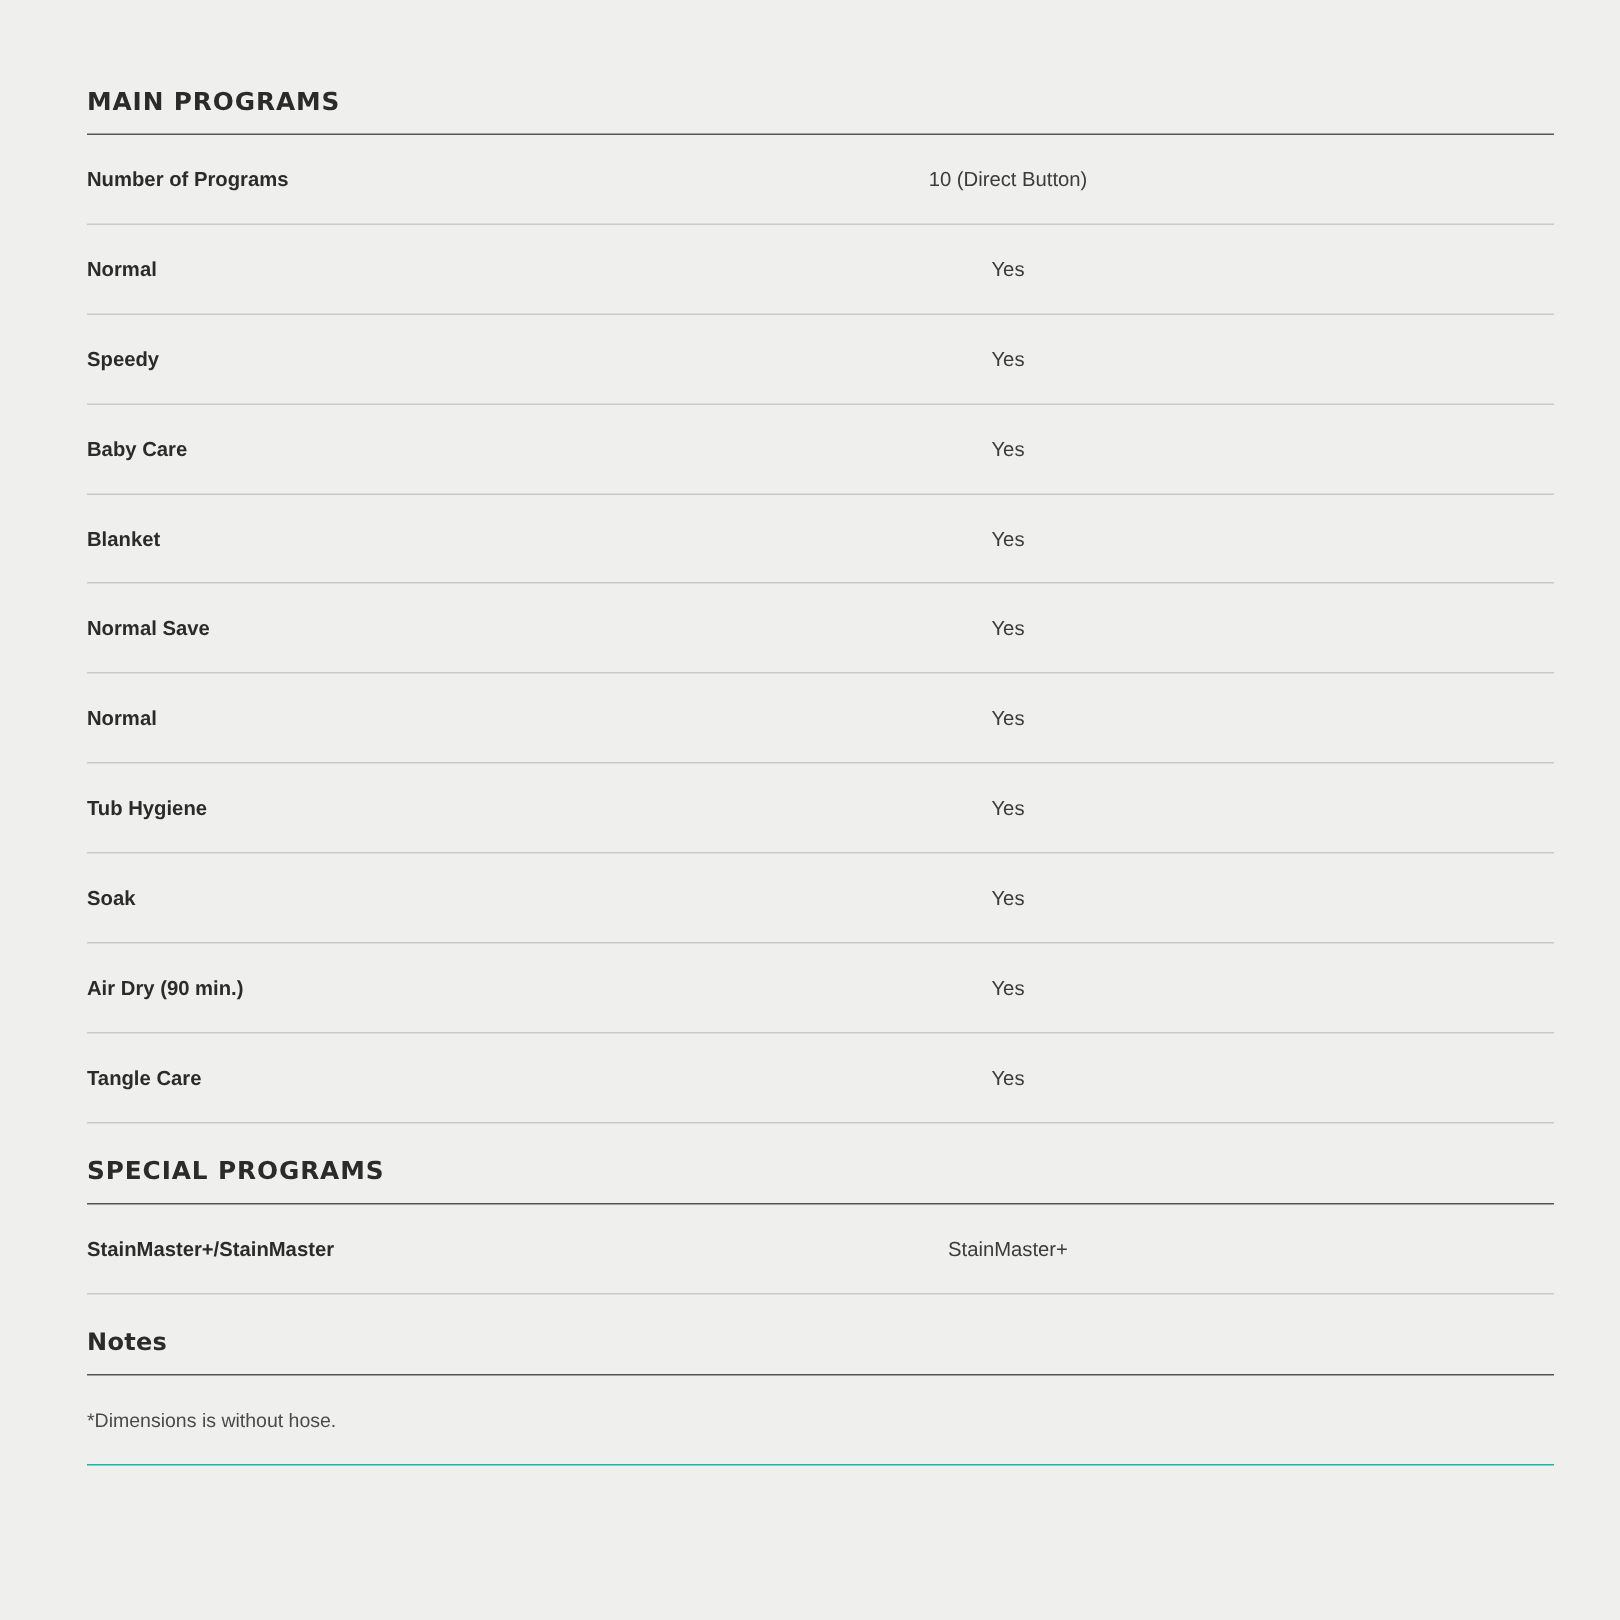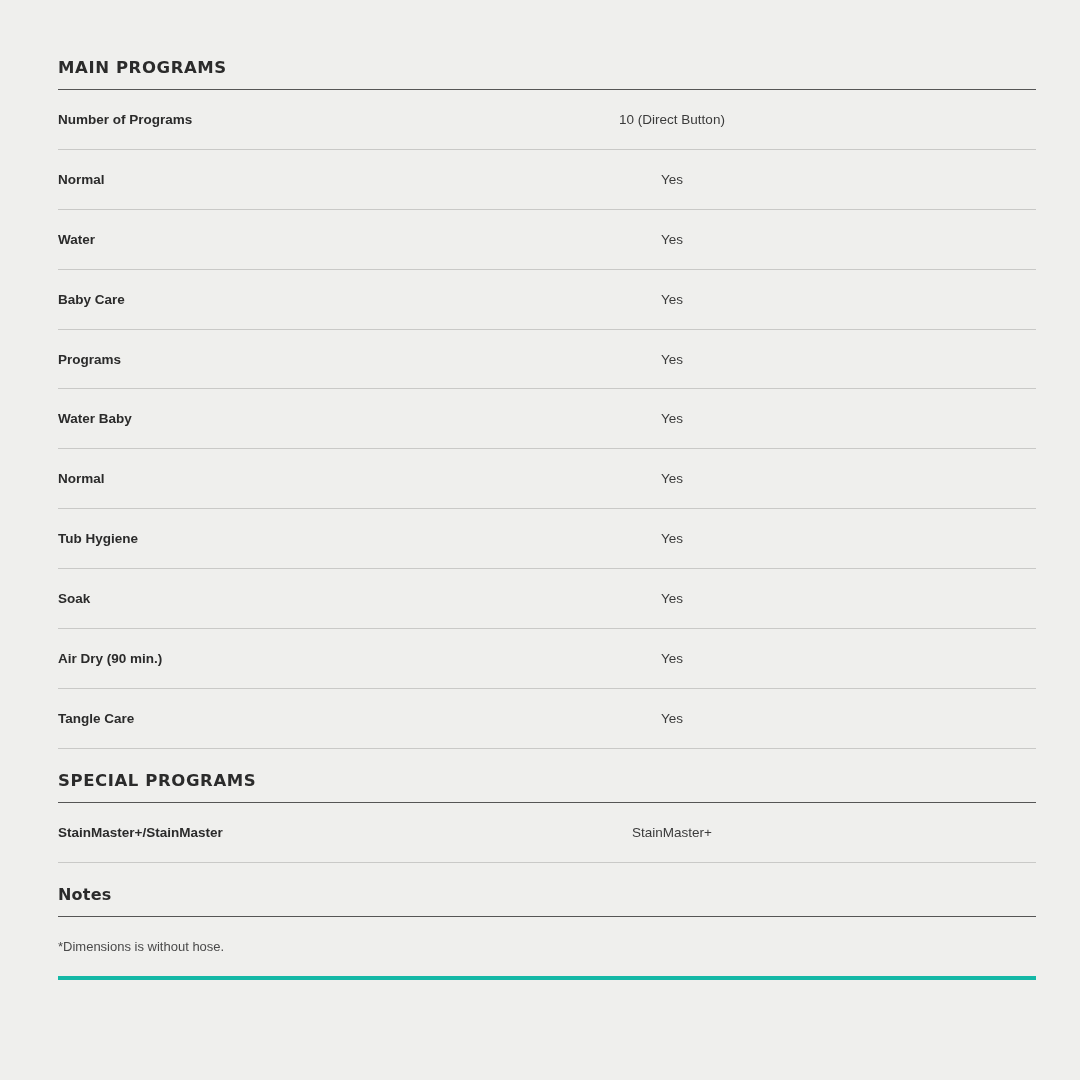--- a/index.html
+++ b/index.html
@@ -70,21 +70,21 @@
   }
   .spec-row:last-child .spec-label,
   .spec-row:last-child .spec-value {
     border-bottom: 1px solid #c9c9c7;
   }
   .notes-row {
     width: 978px;
     font-size: 13px;
     color: #4a4a4a;
     padding: 22px 0 22px 0;
-    border-bottom: 4px solid #14b8a6;
+    border-bottom: 1px solid #14b8a6;
     box-sizing: border-box;
   }
   .section-spacer {
     height: 22px;
   }
 </style>
 </head>
 <body>
 
 <div class="page">
@@ -95,33 +95,33 @@
 
     <div class="spec-row">
       <div class="spec-label">Number of Programs</div>
       <div class="spec-value">10 (Direct Button)</div>
     </div>
     <div class="spec-row">
       <div class="spec-label">Normal</div>
       <div class="spec-value">Yes</div>
     </div>
     <div class="spec-row">
-      <div class="spec-label">Water</div>
+      <div class="spec-label">Speedy</div>
       <div class="spec-value">Yes</div>
     </div>
     <div class="spec-row">
       <div class="spec-label">Baby Care</div>
       <div class="spec-value">Yes</div>
     </div>
     <div class="spec-row">
-      <div class="spec-label">Programs</div>
+      <div class="spec-label">Blanket</div>
       <div class="spec-value">Yes</div>
     </div>
     <div class="spec-row">
-      <div class="spec-label">Water Baby</div>
+      <div class="spec-label">Normal Save</div>
       <div class="spec-value">Yes</div>
     </div>
     <div class="spec-row">
       <div class="spec-label">Normal</div>
       <div class="spec-value">Yes</div>
     </div>
     <div class="spec-row">
       <div class="spec-label">Tub Hygiene</div>
       <div class="spec-value">Yes</div>
     </div>

